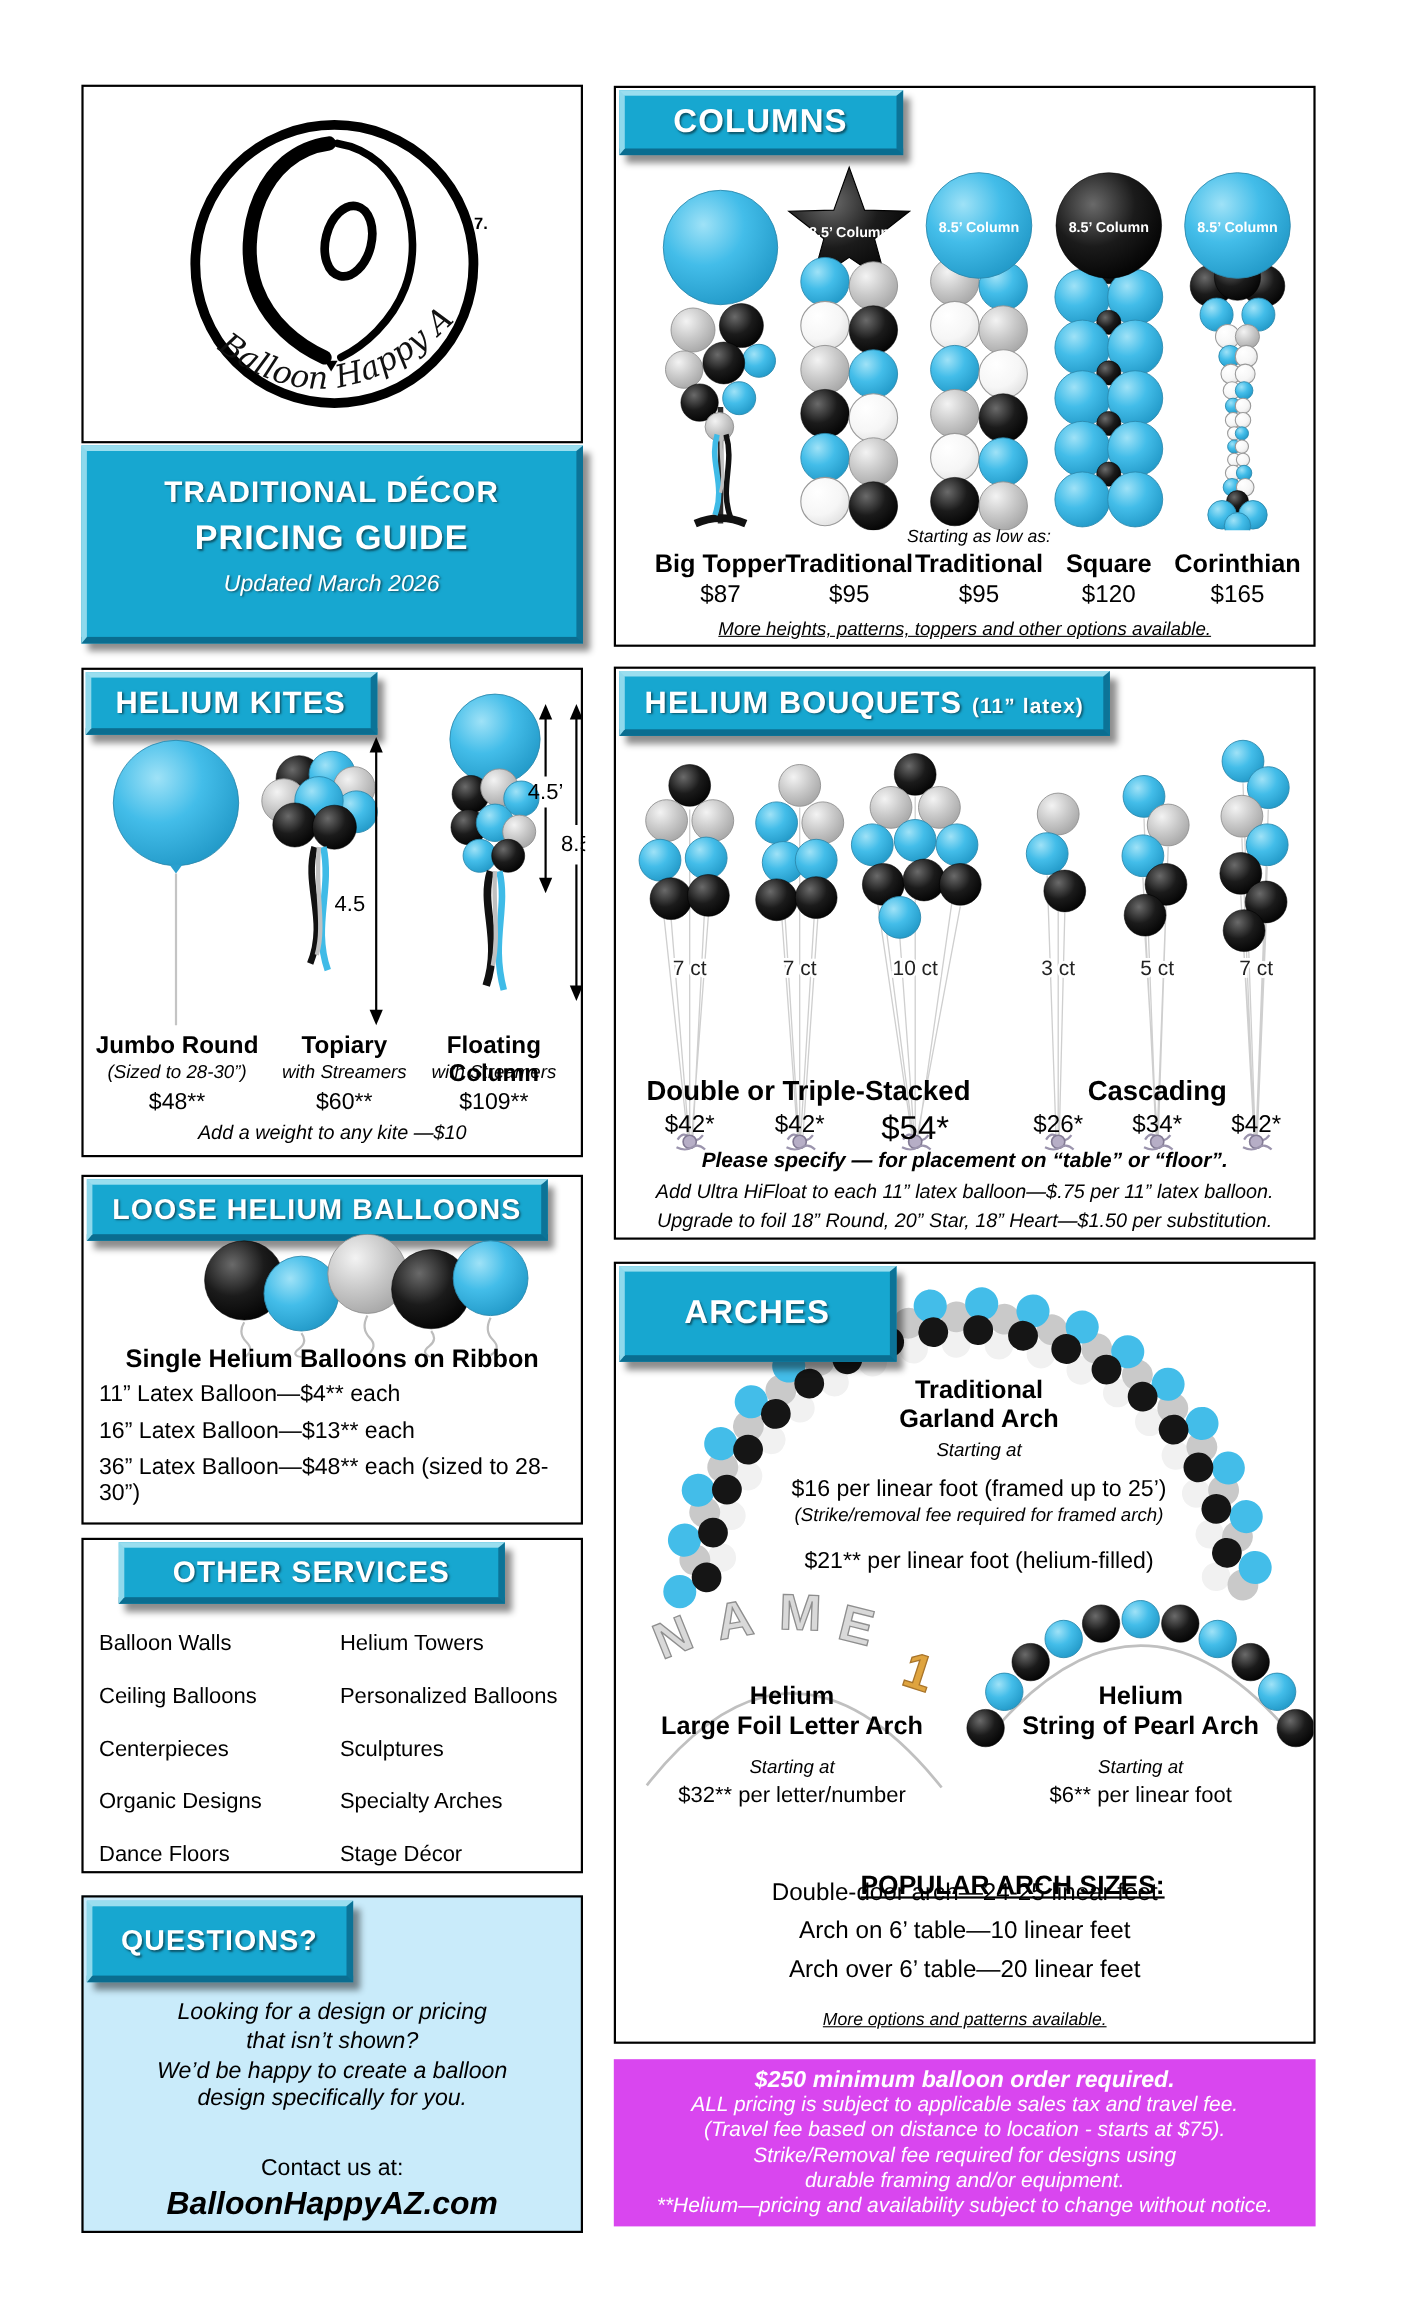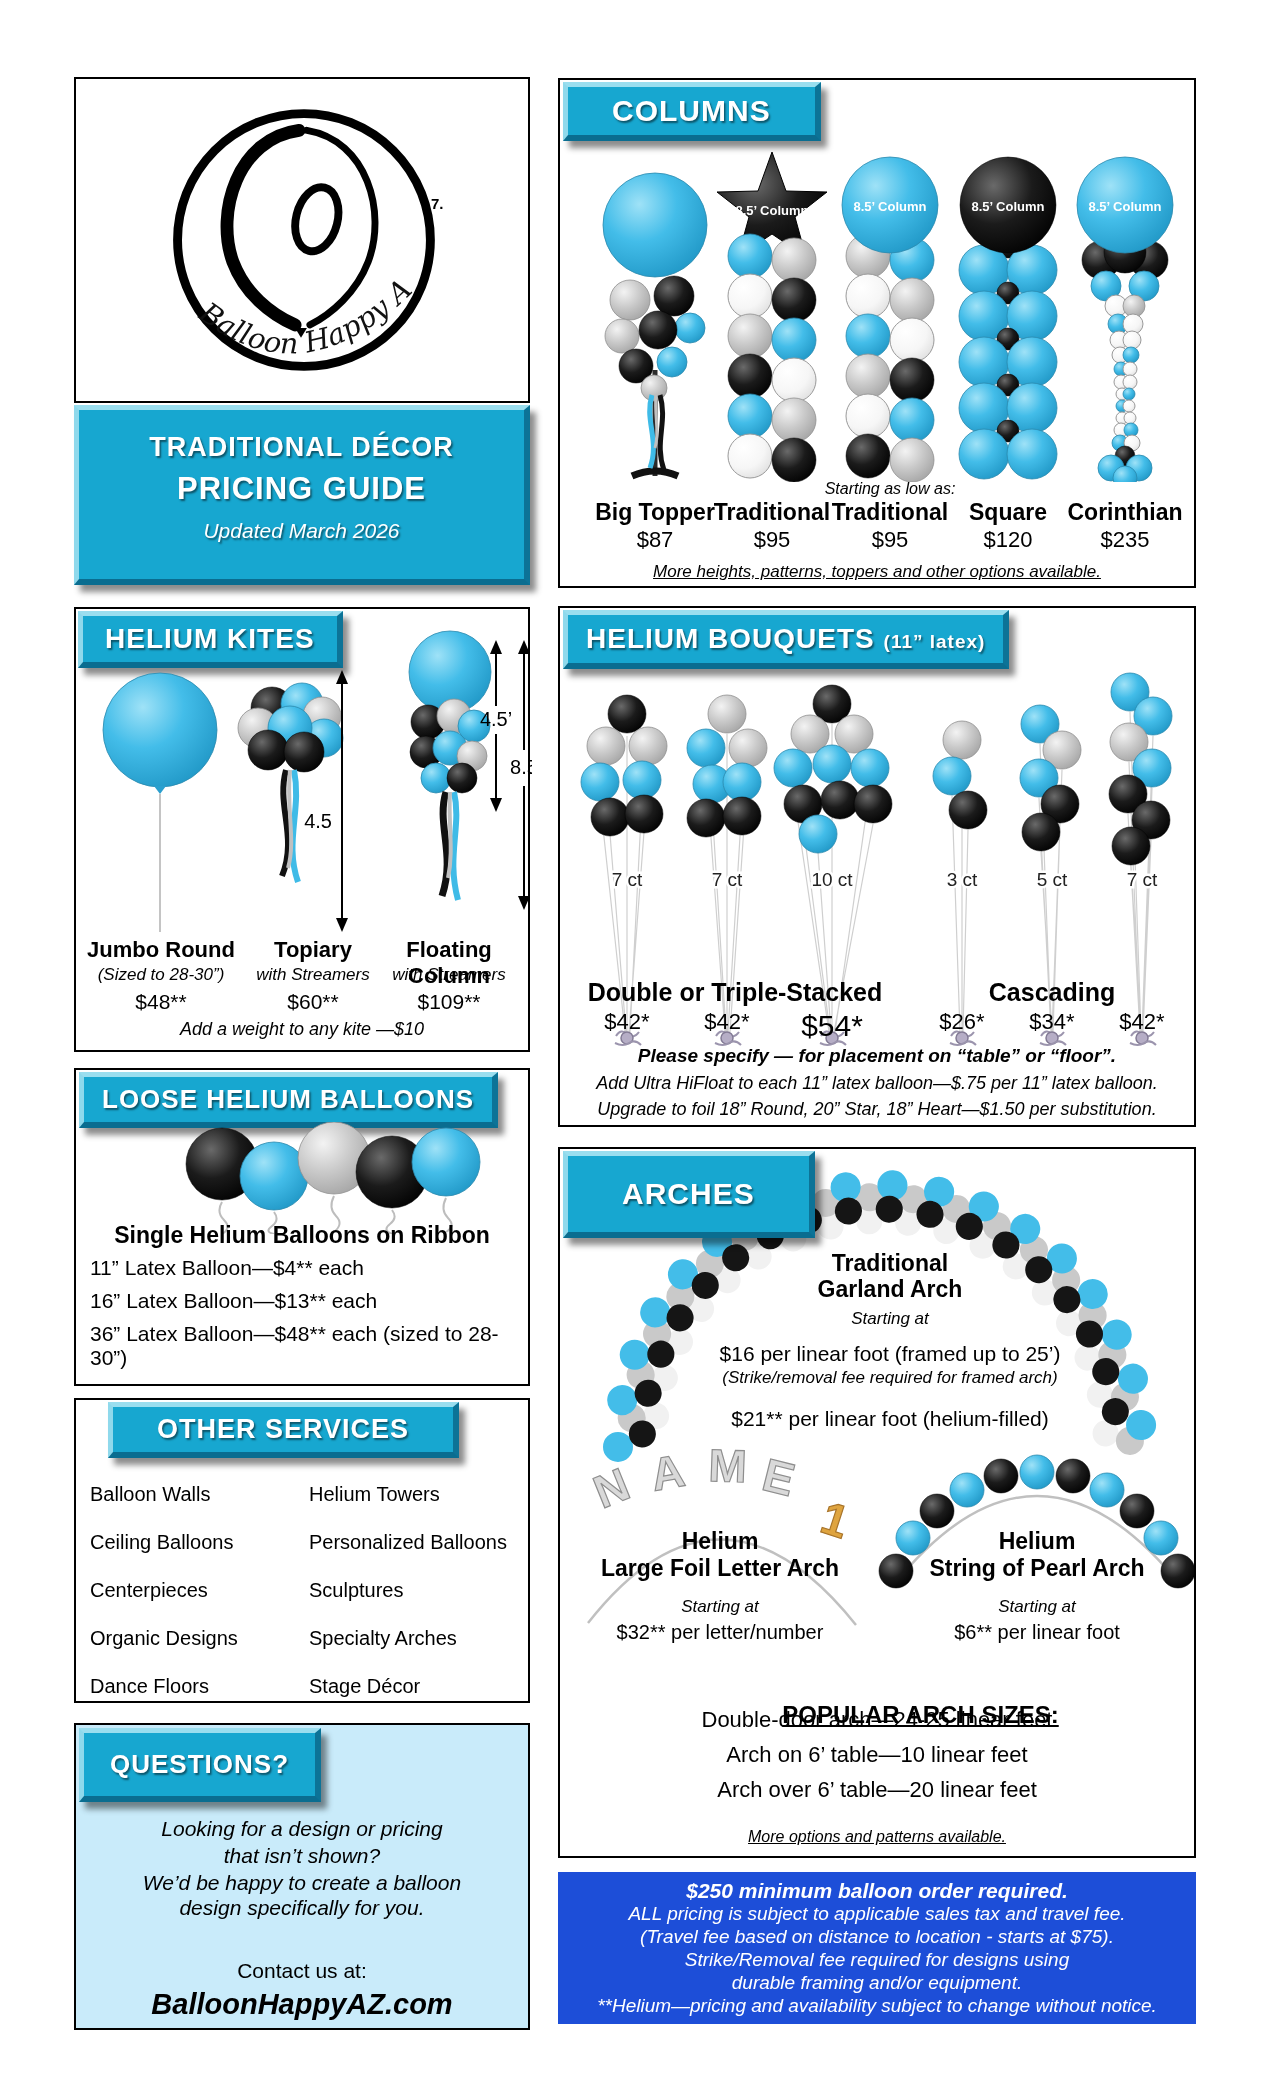--- a/index.html
+++ b/index.html
@@ -309,21 +309,21 @@
   <div class="abs ctr i" style="left:252px;top:400px;width:156px;font-size:16px">Starting as low as:</div>
   <div class="abs ctr b" style="left:25px;top:419px;width:140px;font-size:23px">Big Topper</div>
   <div class="abs ctr b" style="left:142px;top:419px;width:140px;font-size:23px">Traditional</div>
   <div class="abs ctr b" style="left:260px;top:419px;width:140px;font-size:23px">Traditional</div>
   <div class="abs ctr b" style="left:378px;top:419px;width:140px;font-size:23px">Square</div>
   <div class="abs ctr b" style="left:495px;top:419px;width:140px;font-size:23px">Corinthian</div>
   <div class="abs ctr" style="left:25px;top:447px;width:140px;font-size:22px">$87</div>
   <div class="abs ctr" style="left:142px;top:447px;width:140px;font-size:22px">$95</div>
   <div class="abs ctr" style="left:260px;top:447px;width:140px;font-size:22px">$95</div>
   <div class="abs ctr" style="left:378px;top:447px;width:140px;font-size:22px">$120</div>
-  <div class="abs ctr" style="left:495px;top:447px;width:140px;font-size:22px">$235</div>
+  <div class="abs ctr" style="left:495px;top:447px;width:140px;font-size:22px">$165</div>
   <div class="abs ctr i u" style="left:0;top:482px;width:634px;font-size:17px">More heights, patterns, toppers and other options available.</div>
 </div>
 
 <div class="panel" style="left:558px;top:606px;width:638px;height:521px">
   <div class="bevel" style="left:3px;top:2px;font-size:28px;letter-spacing:1px;padding:8px 18px"><span>HELIUM BOUQUETS</span> <span style="font-size:19px">(11” latex)</span></div>
   <svg class="abs" style="left:0;top:54px;width:638px;height:400px" viewBox="0 0 638 400">
 
     <g>
       <path d="M50 172 L66 370 M67 74 L67 370 M84 170 L69 370 M40 138 L65 370 M82 136 L70 370" stroke="#cfcfcf" stroke-width="1.2" fill="none"></path>
       <circle class="bK" cx="67" cy="52" r="19"></circle>
@@ -461,21 +461,21 @@
   <div class="abs ctr b" style="left:327px;top:406px;width:300px;font-size:23px">String of Pearl Arch</div>
   <div class="abs ctr i" style="left:327px;top:448px;width:300px;font-size:17px">Starting at</div>
   <div class="abs ctr" style="left:327px;top:472px;width:300px;font-size:20px">$6** per linear foot</div>
   <div class="abs ctr b u" style="left:0;top:552px;width:721px;font-size:24px">POPULAR ARCH SIZES:</div>
   <div class="abs ctr" style="left:0;top:558px;width:634px;font-size:22px">Double-door arch—24-25 linear feet</div>
   <div class="abs ctr" style="left:0;top:593px;width:634px;font-size:22px">Arch on 6’ table—10 linear feet</div>
   <div class="abs ctr" style="left:0;top:628px;width:634px;font-size:22px">Arch over 6’ table—20 linear feet</div>
   <div class="abs ctr i u" style="left:0;top:679px;width:634px;font-size:16px">More options and patterns available.</div>
 </div>
 
-<div class="abs ctr" style="left:558px;top:1872px;width:638px;height:152px;background:#1d4ed8;padding-top:7px">
+<div class="abs ctr" style="left:558px;top:1872px;width:638px;height:152px;background:#d946ef;padding-top:7px">
   <div class="footer-line b" style="font-size:21px">$250 minimum balloon order required.</div>
   <div class="footer-line">ALL pricing is subject to applicable sales tax and travel fee.</div>
   <div class="footer-line">(Travel fee based on distance to location - starts at $75).</div>
   <div class="footer-line">Strike/Removal fee required for designs using</div>
   <div class="footer-line">durable framing and/or equipment.</div>
   <div class="footer-line">**Helium—pricing and availability subject to change without notice.</div>
 </div>
 
 </div>
 

